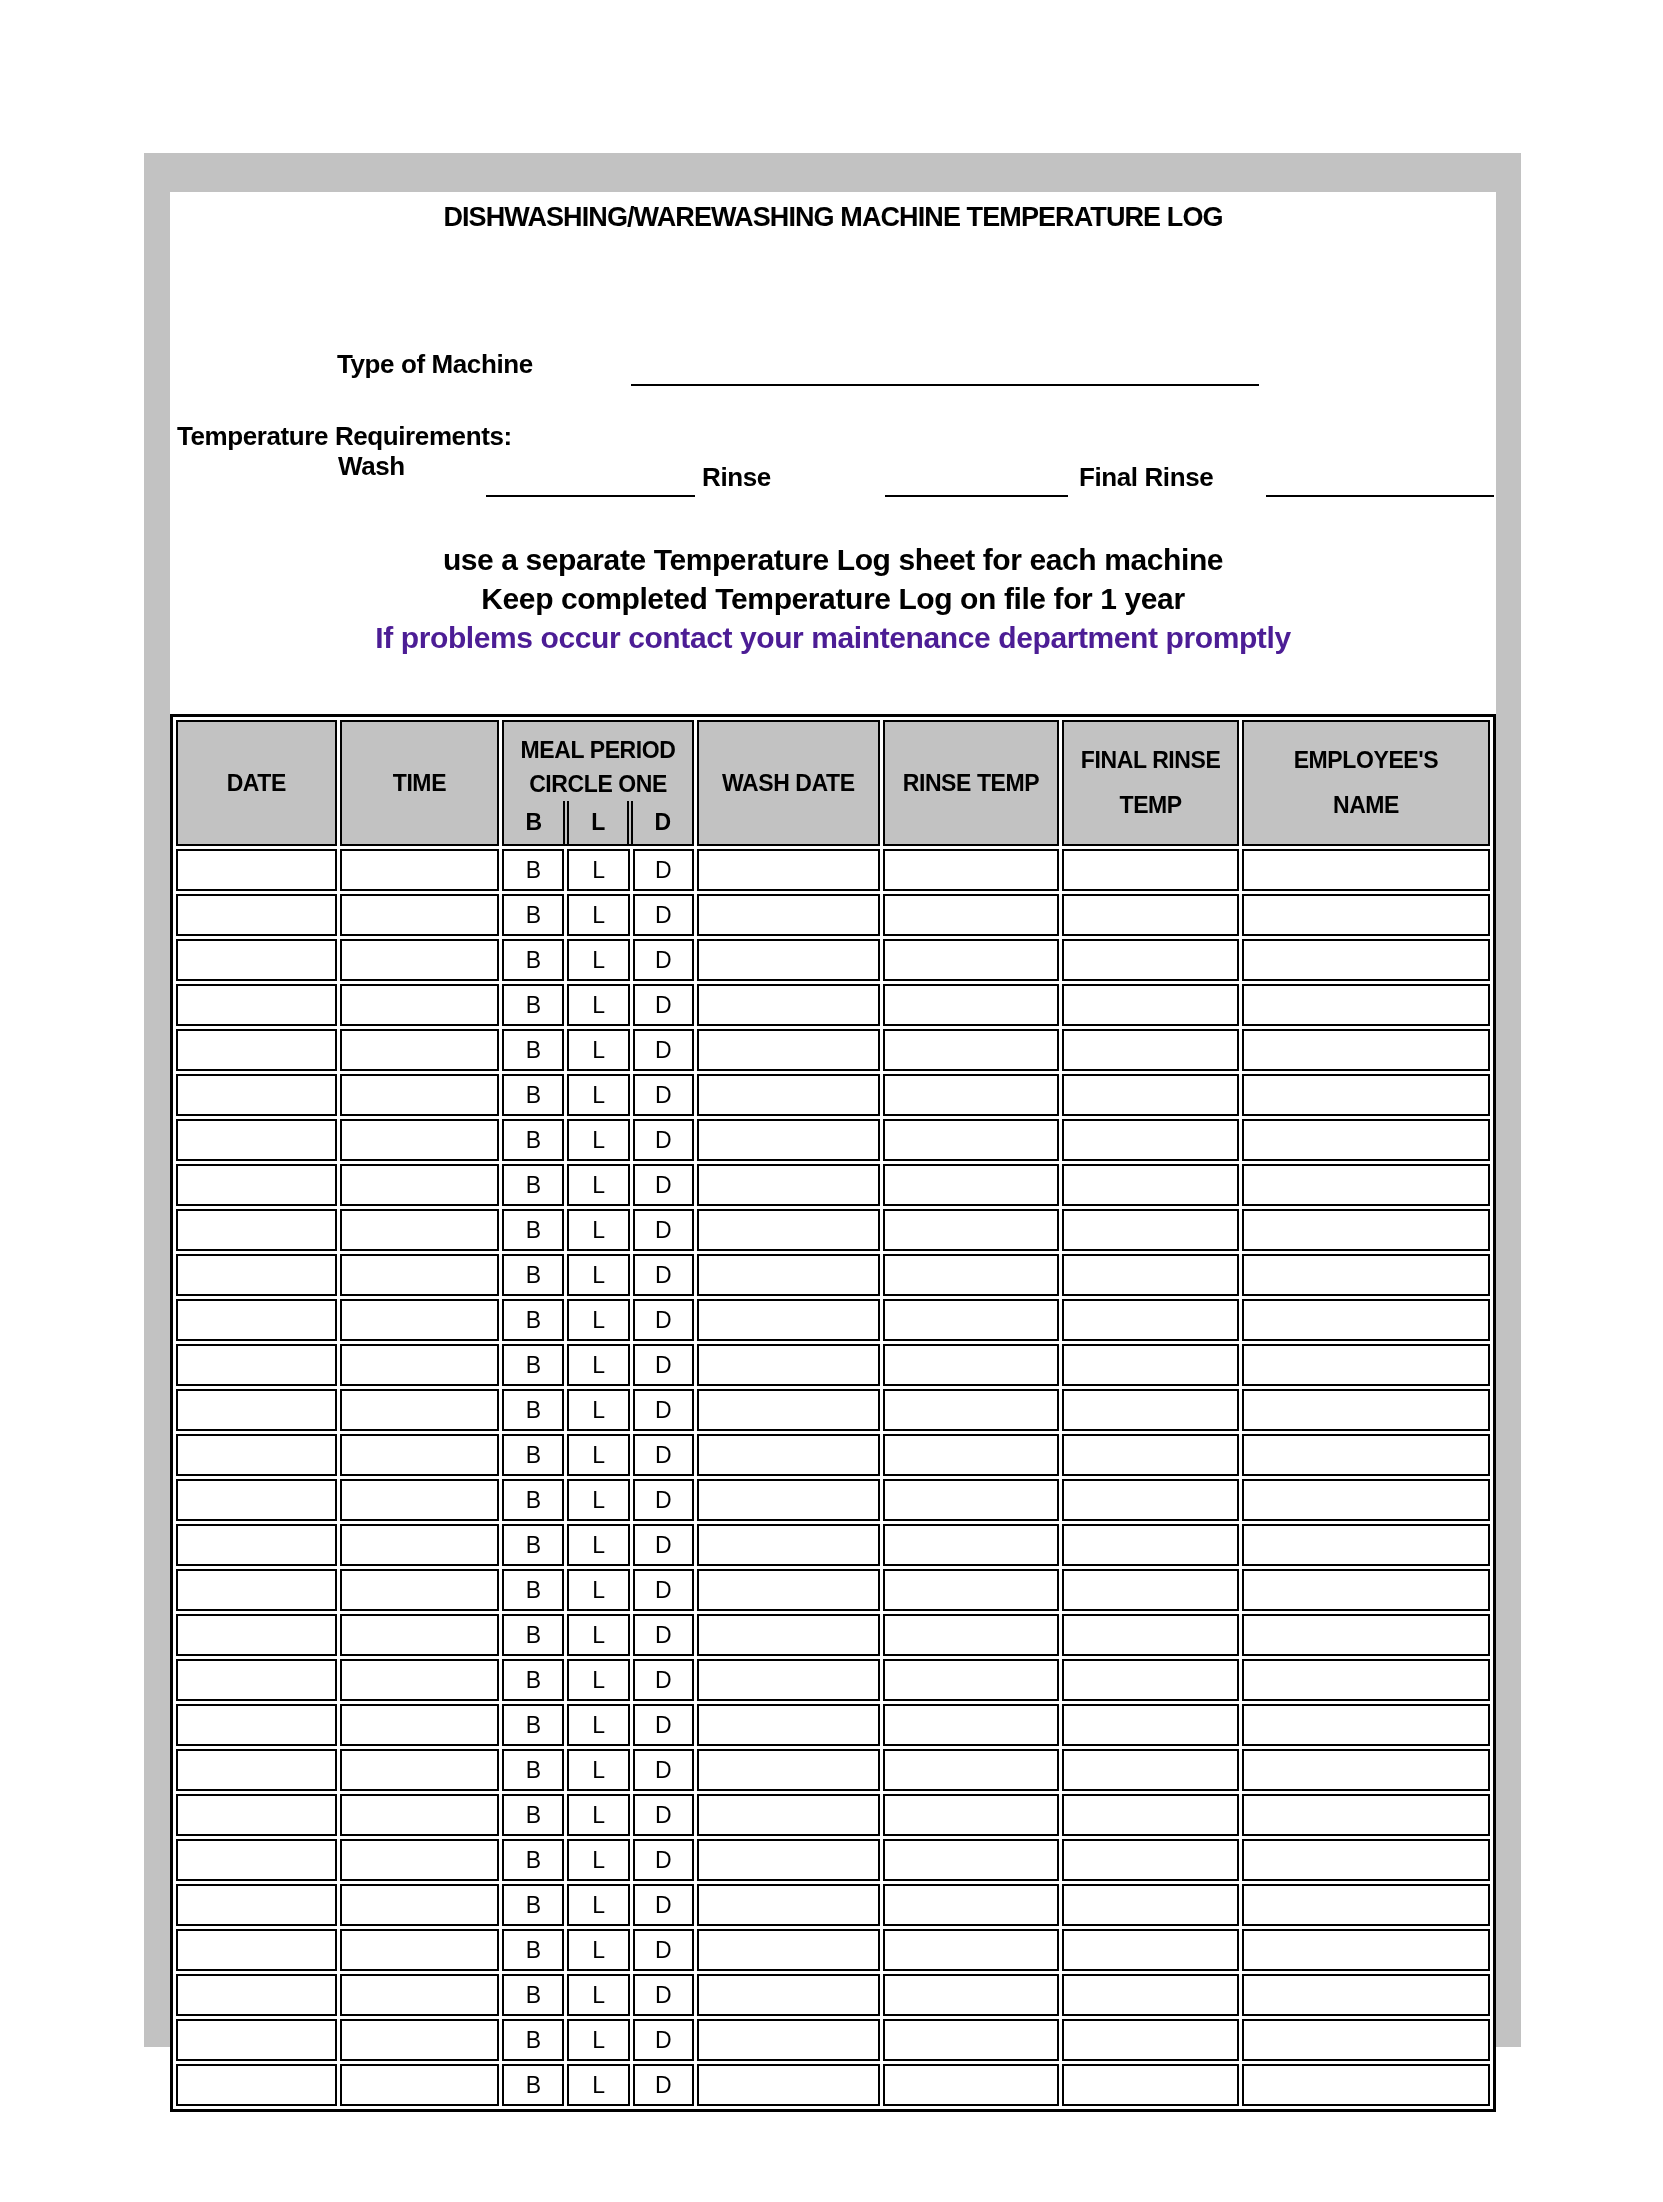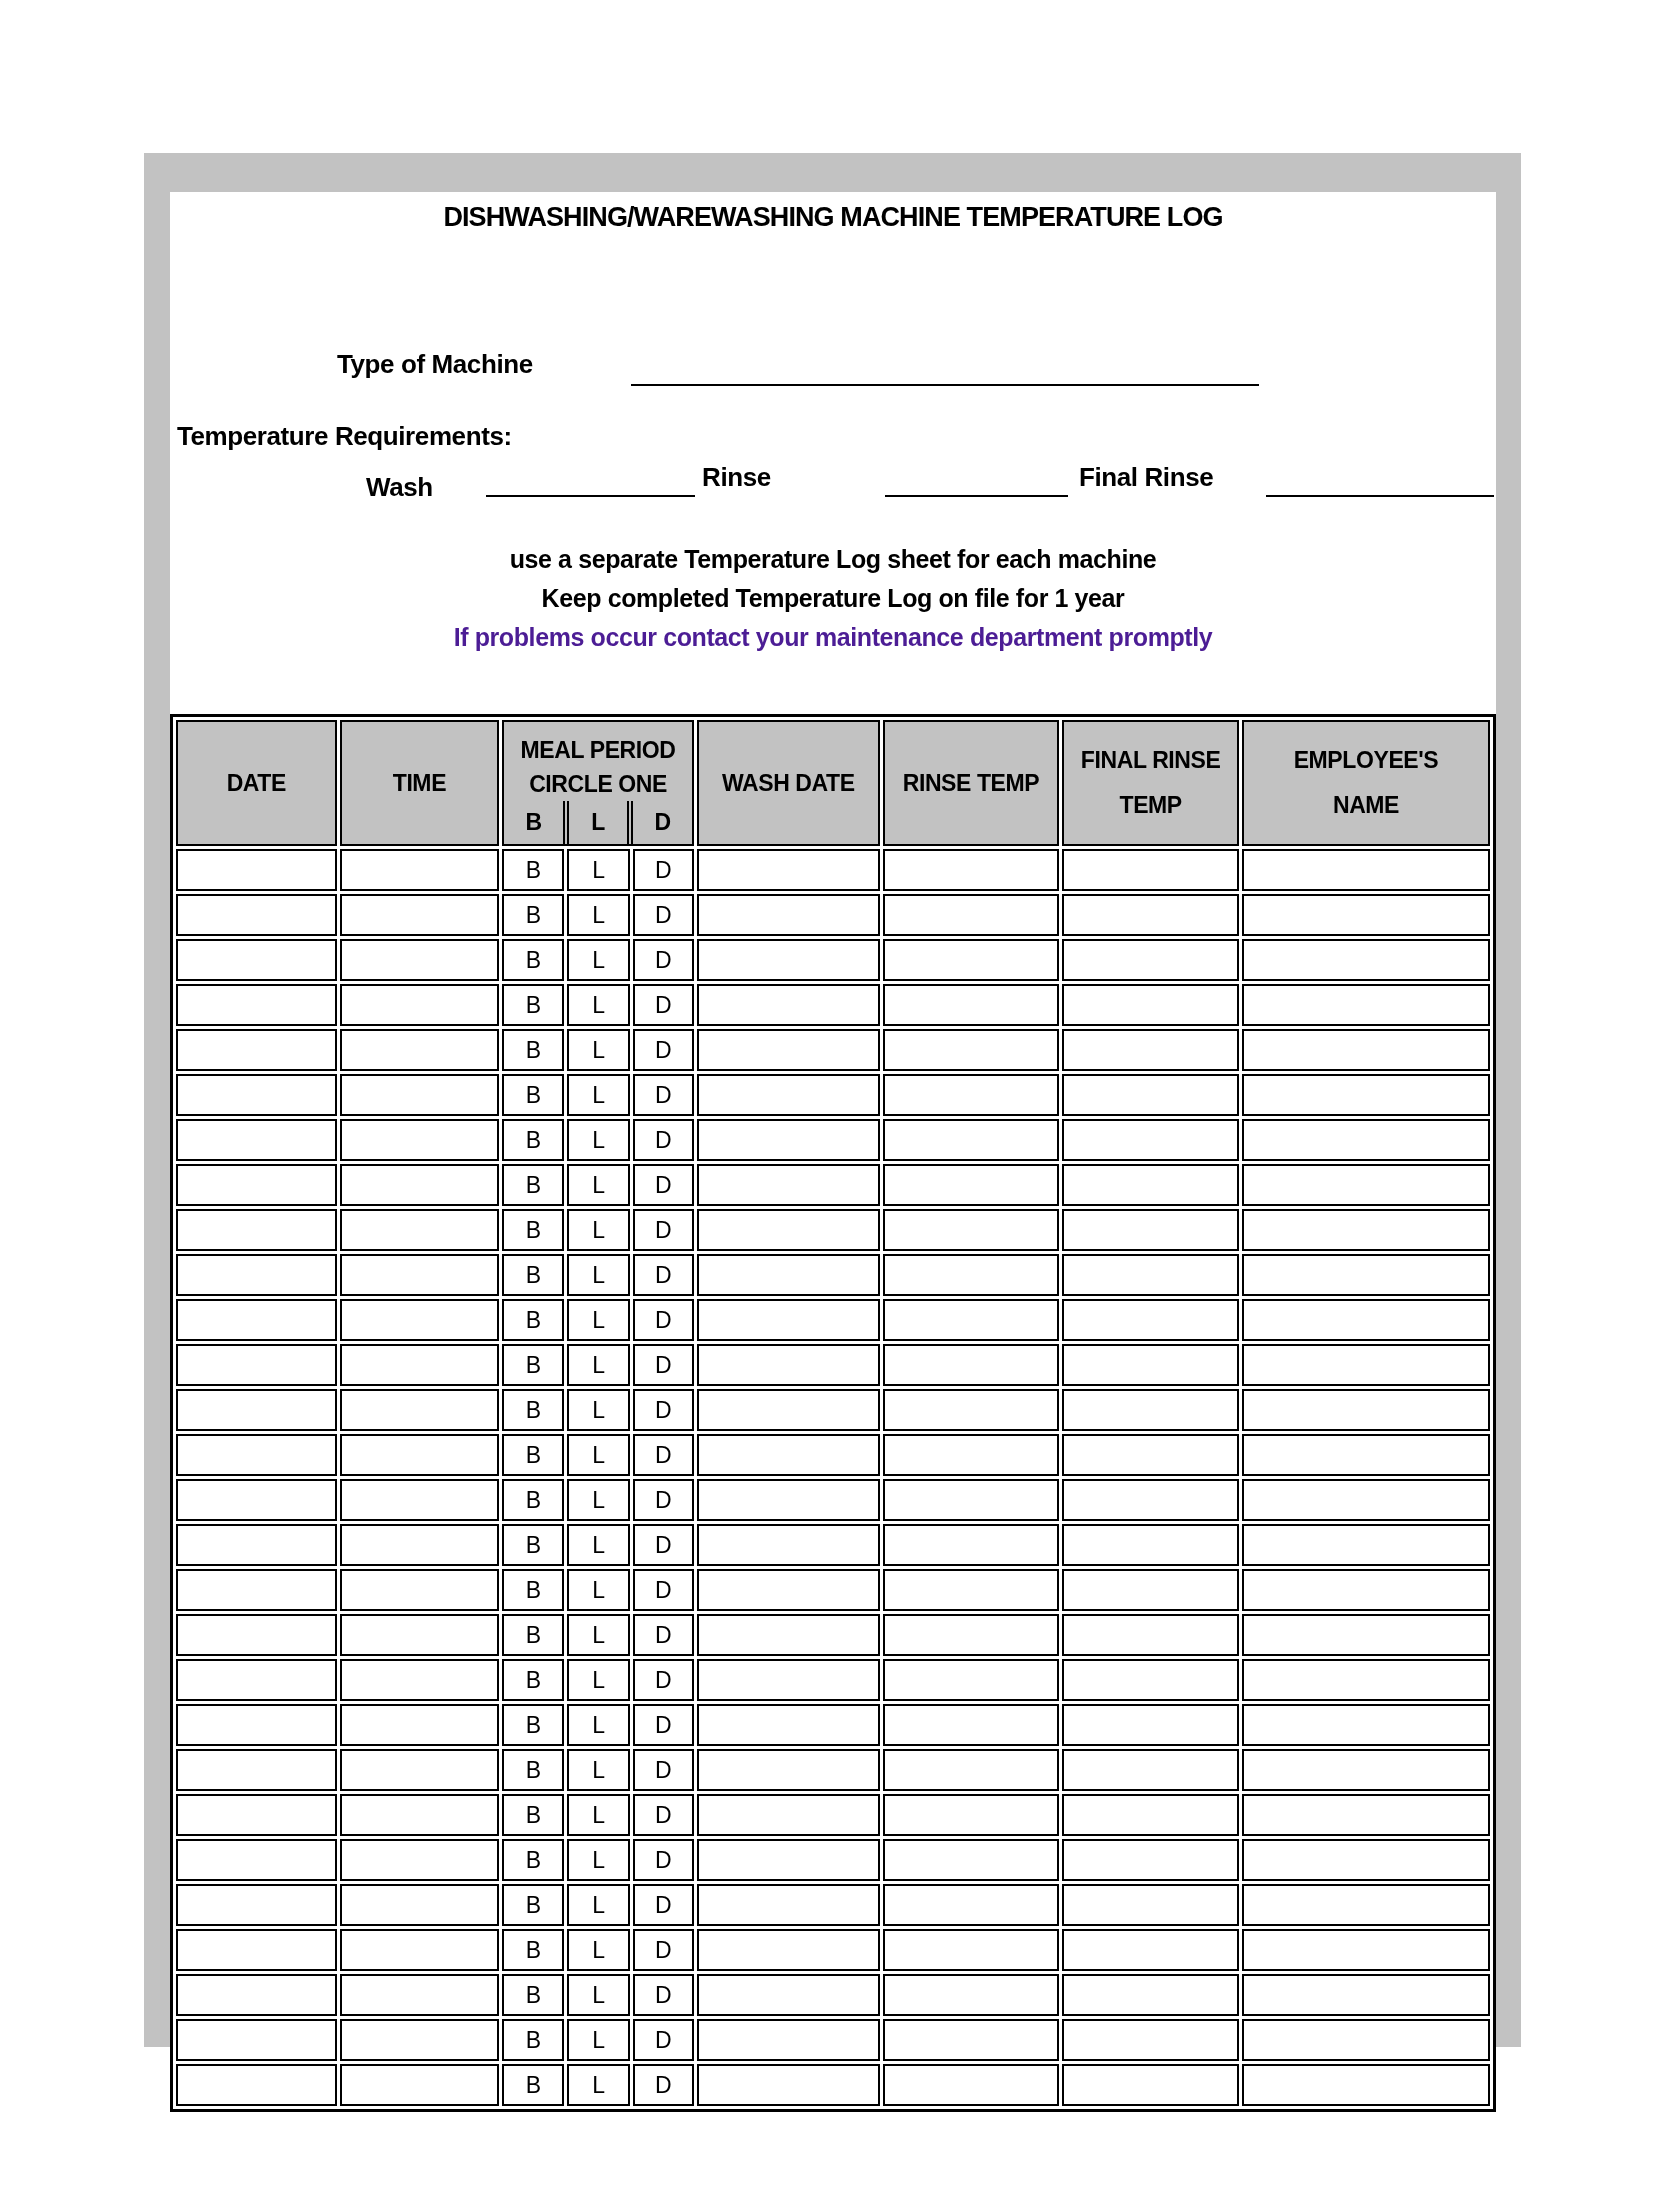--- a/index.html
+++ b/index.html
@@ -7,21 +7,21 @@
               font-family:"Liberation Sans", sans-serif; color:#000; }
   .frame { position:absolute; left:144px; top:153px; width:1377px; height:1894px;
            background:#c2c2c2; }
   .page  { position:absolute; left:26px; top:39px; width:1326px; height:1826px;
            background:#ffffff; }
   .title { position:absolute; top:10.3px; left:0; width:100%; text-align:center;
            font-size:27px; font-weight:bold; letter-spacing:-0.9px; }
   .lbl   { position:absolute; font-size:26px; font-weight:bold; letter-spacing:-0.4px; white-space:nowrap; }
   .blank { position:absolute; height:31px; border-bottom:2.6px solid #000; }
   .instructions { position:absolute; top:348px; left:0; width:100%; text-align:center; }
-  .instructions div { font-size:25px; font-weight:bold; letter-spacing:-0.4px; line-height:39px; }
+  .instructions div { font-size:30px; font-weight:bold; letter-spacing:-0.4px; line-height:39px; }
   .alert { color:#4c1d95; }
 
   table.log { position:absolute; left:0; top:522px; width:1326px;
               table-layout:fixed; border-collapse:separate; border-spacing:3.4px;
               border:3.4px solid #000; background:#fff; }
   table.log th { background:#c2c2c2; border:2.6px solid #000; font-weight:bold;
                  font-size:23px; letter-spacing:-0.4px; text-align:center;
                  vertical-align:middle; height:120px; line-height:45px; }
   table.log td { background:#fff; border:2.6px solid #000; height:42px;
                  font-size:23px; text-align:center; vertical-align:middle;
@@ -40,21 +40,21 @@
 <div class="frame">
   <div class="page">
 
     <div class="title">DISHWASHING/WAREWASHING MACHINE TEMPERATURE LOG</div>
 
     <span class="lbl" style="left:167px; top:157px;">Type of Machine</span>
     <div class="blank" style="left:461px; top:163px; width:628px;"></div>
 
     <span class="lbl" style="left:6.9px; top:229px;">Temperature Requirements:</span>
 
-    <span class="lbl" style="left:168px; top:280px;margin-left:28px;">Wash</span>
+    <span class="lbl" style="left:168px; top:259px;">Wash</span>
     <div class="blank" style="left:316px; top:274px; width:209px;"></div>
 
     <span class="lbl" style="left:532px; top:270px;">Rinse</span>
     <div class="blank" style="left:715px; top:274px; width:183px;"></div>
 
     <span class="lbl" style="left:909px; top:270px;">Final Rinse</span>
     <div class="blank" style="left:1096px; top:274px; width:228px;"></div>
 
     <div class="instructions">
       <div>use a separate Temperature Log sheet for each machine</div>

